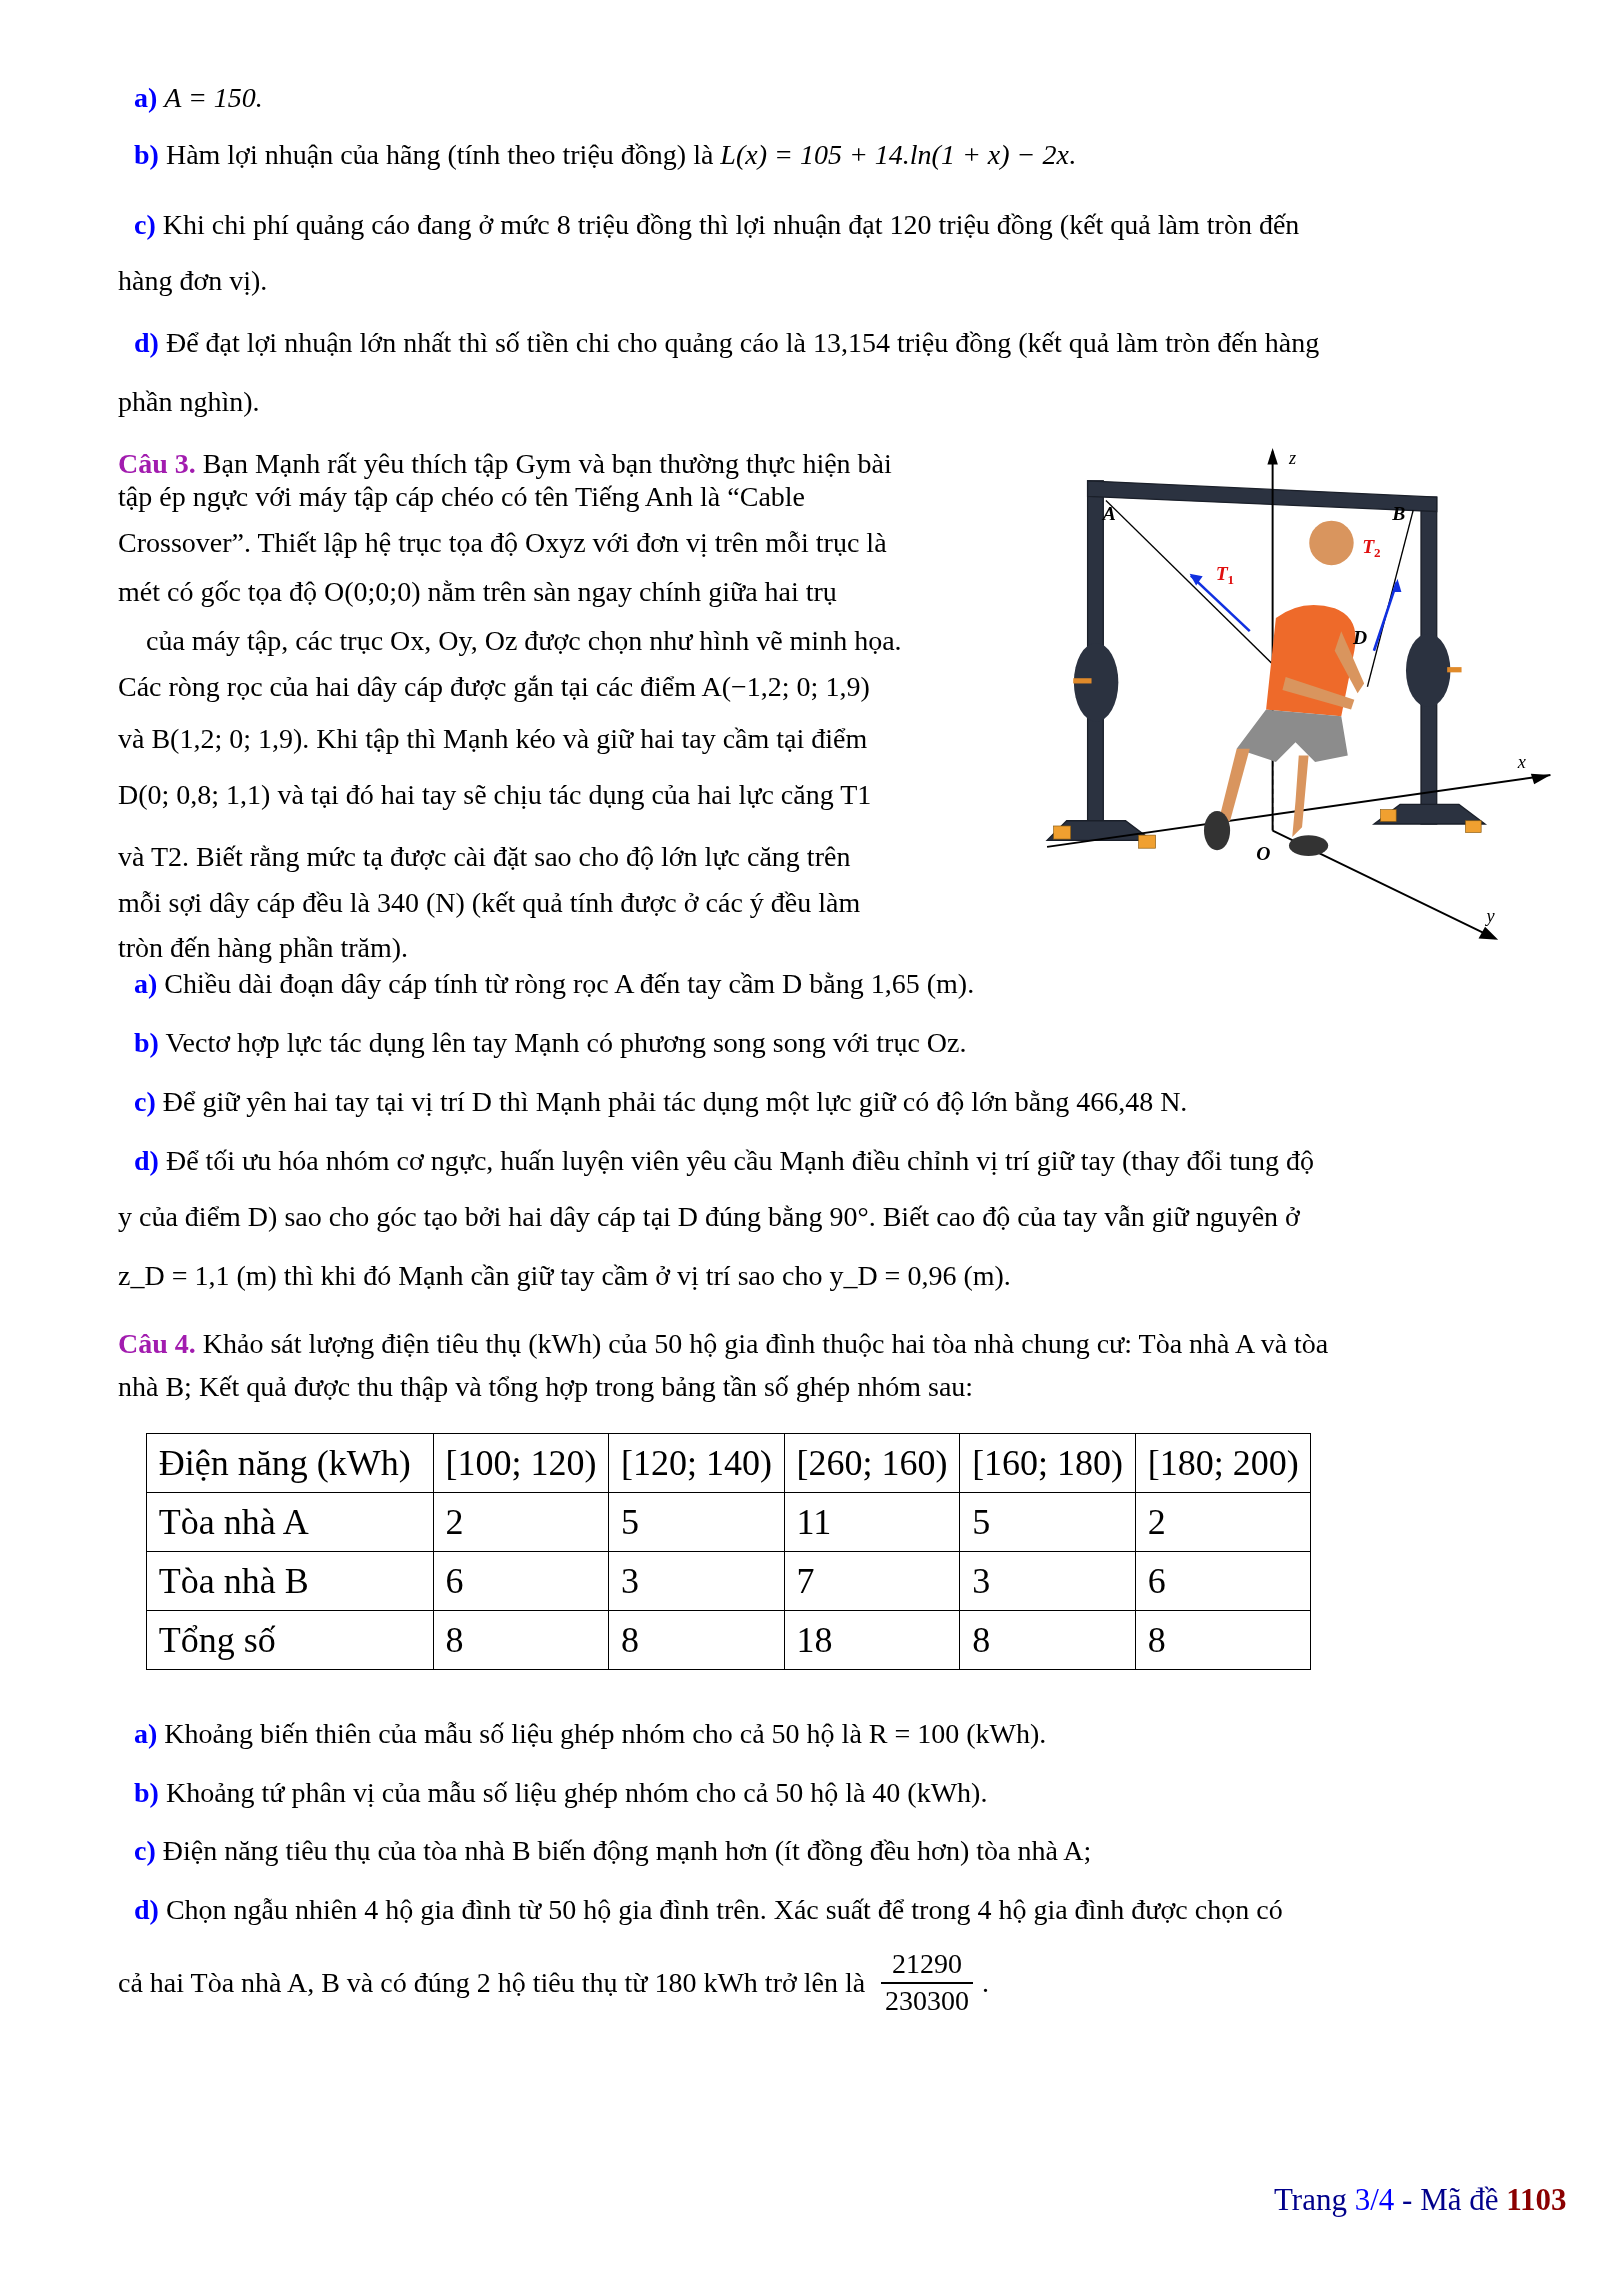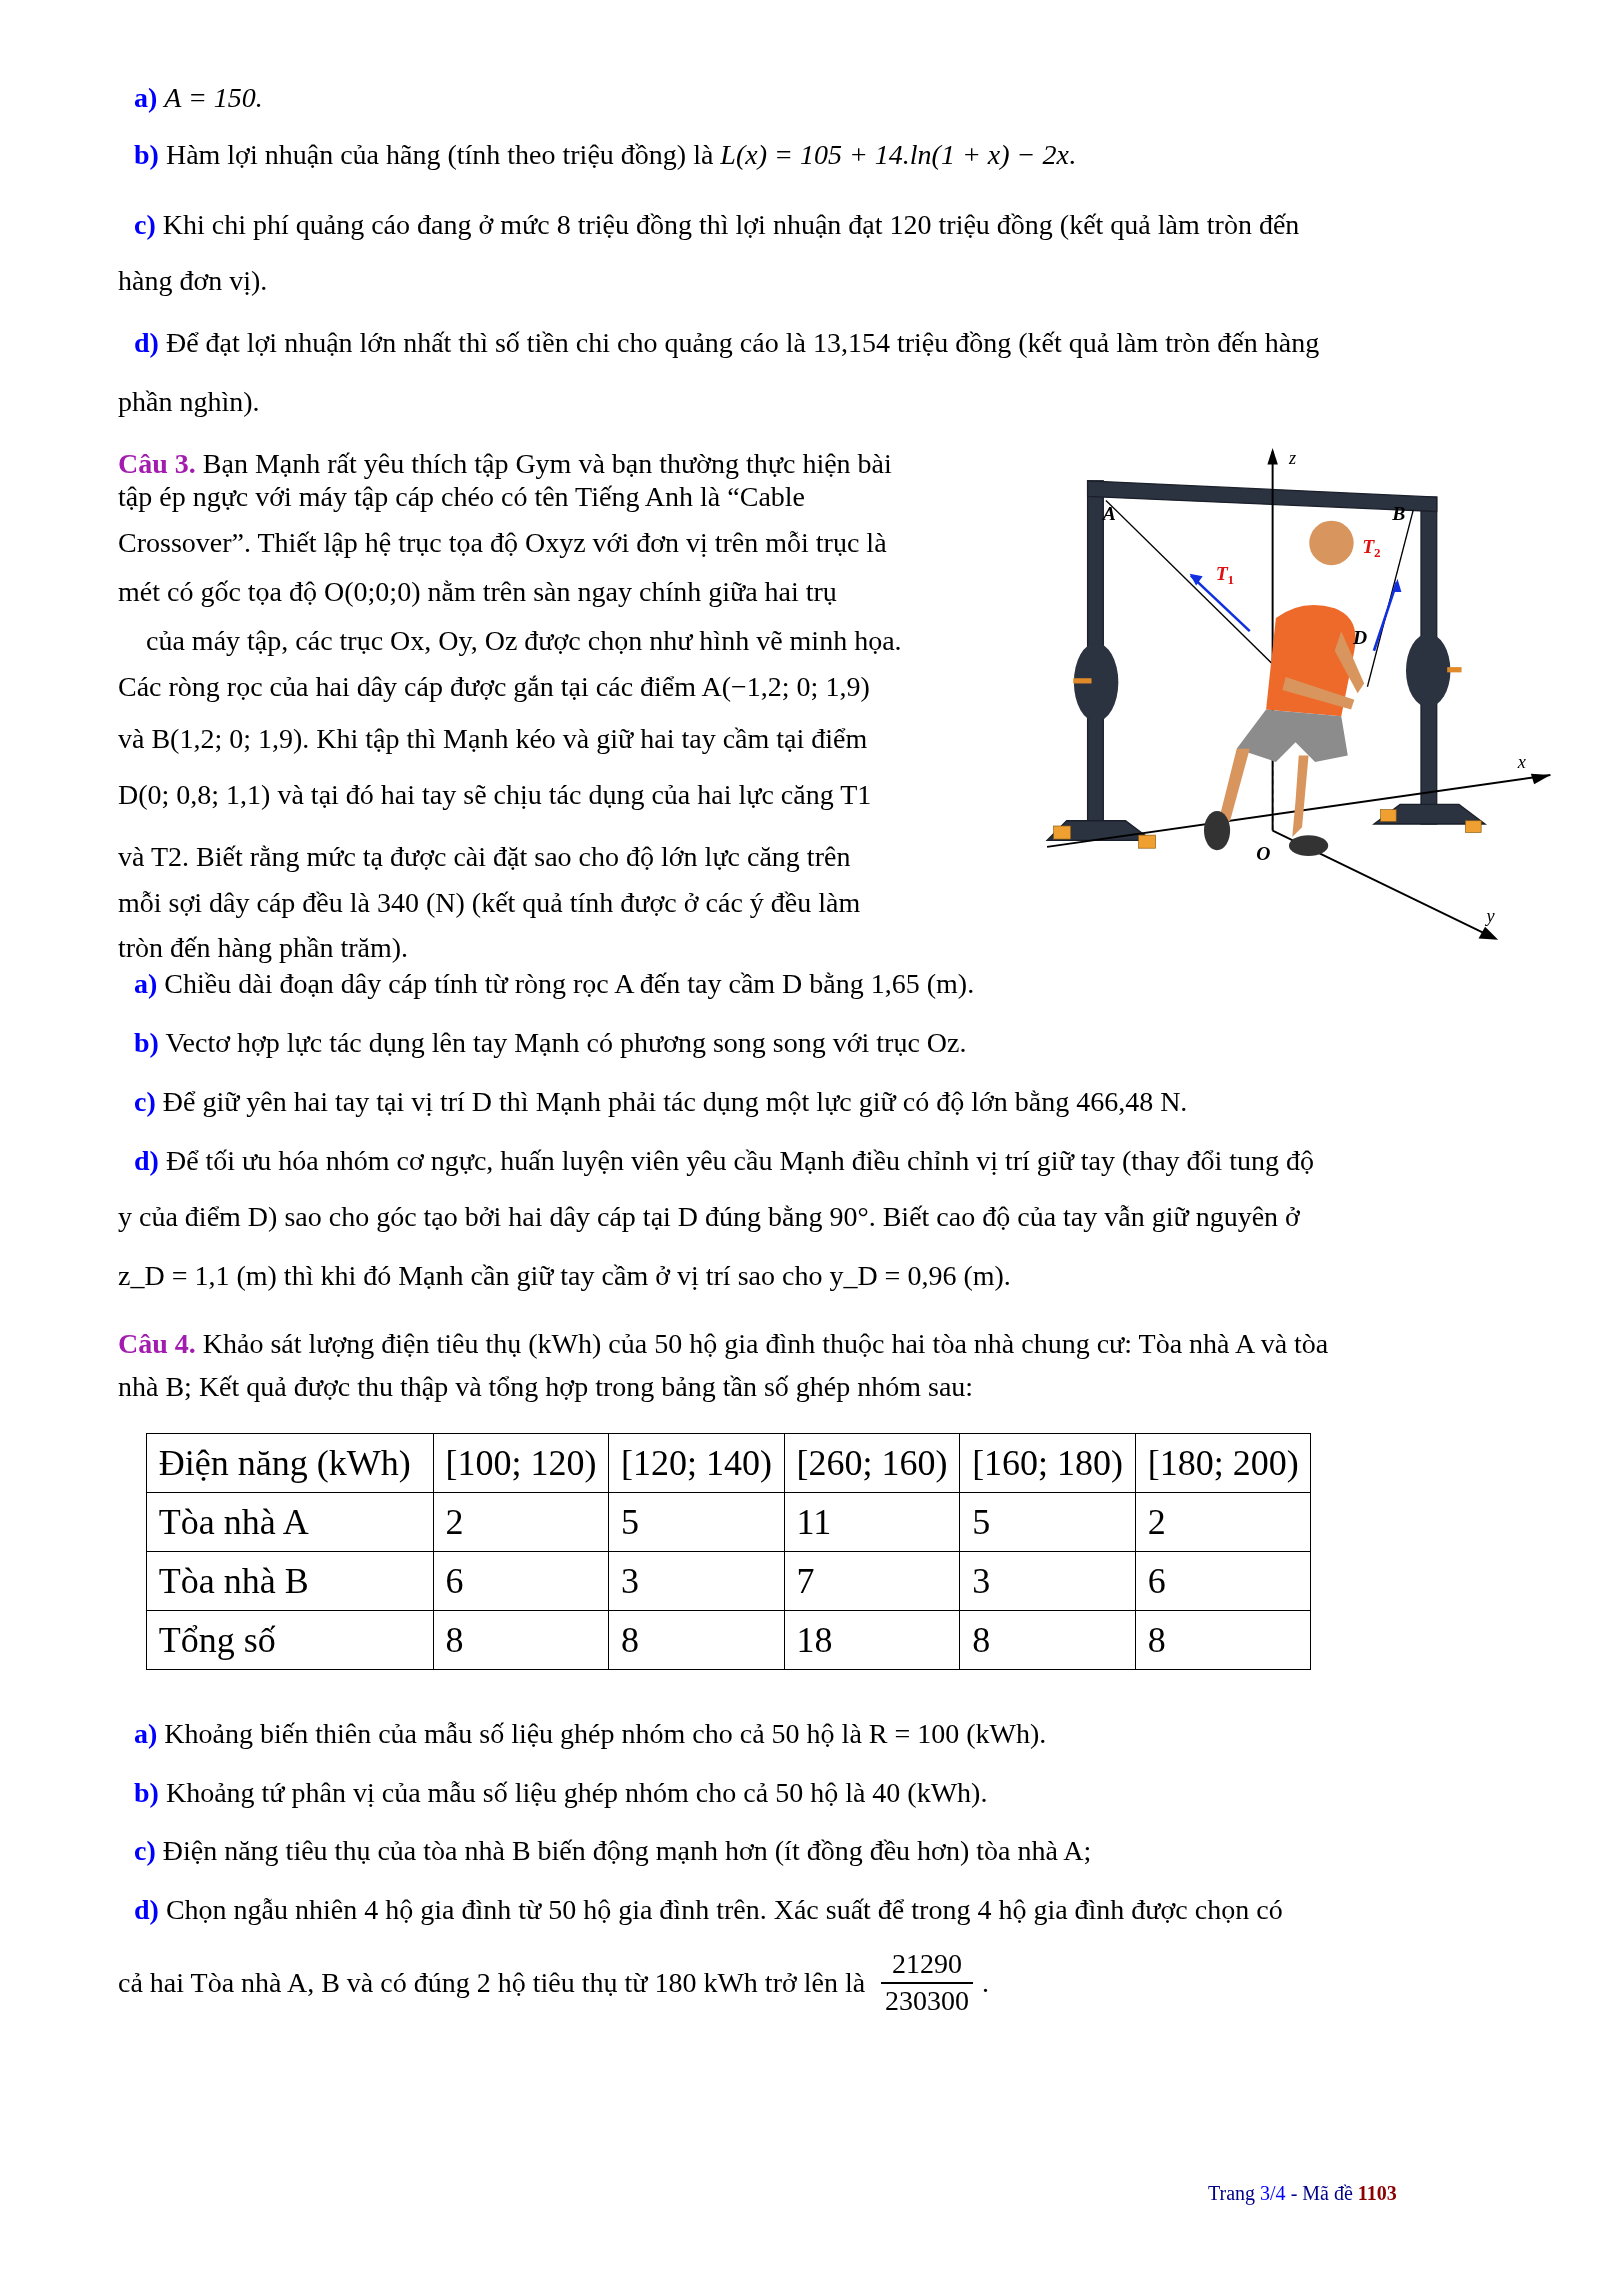--- a/index.html
+++ b/index.html
@@ -8,21 +8,21 @@
   .line { position: absolute; white-space: nowrap; line-height: 1.15; }
   .lbl { color: #0000ff; font-weight: bold; }
   .q { color: #a21caf; font-weight: bold; }
   table.freq { position: absolute; left: 146px; top: 1433px; border-collapse: collapse; font-size: 36px; }
   table.freq td { border: 1.3px solid #000; height: 58px; padding: 0 11.8px; }
   table.freq td.h { text-align: left; width: 262px; }
   table.freq td.c { }
   .frac { display: inline-block; vertical-align: middle; text-align: center; margin: 0 9px; }
   .frac span { display: block; padding: 1.3px 3.9px; }
   .frac .num { border-bottom: 2px solid #000; }
-  .footer { position: absolute; top: 2182px; left: 1208px; font-size: 20px; color: #00008b; white-space: nowrap; }
+  .footer { position: absolute; top: 2182px; left: 1274px; font-size: 31px; color: #00008b; white-space: nowrap; }
   .footer .pg { color: #0000ff; }
   .footer .code { color: #8b0000; font-weight: bold; }
   svg.fig { position: absolute; left: 1034px; top: 435px; }
 </style>
 </head>
 <body>
 
 <div class="line" style="left:134px; top:82px;">
   <span class="lbl">a)</span>
   <span style="font-style:italic">A = 150.</span>

